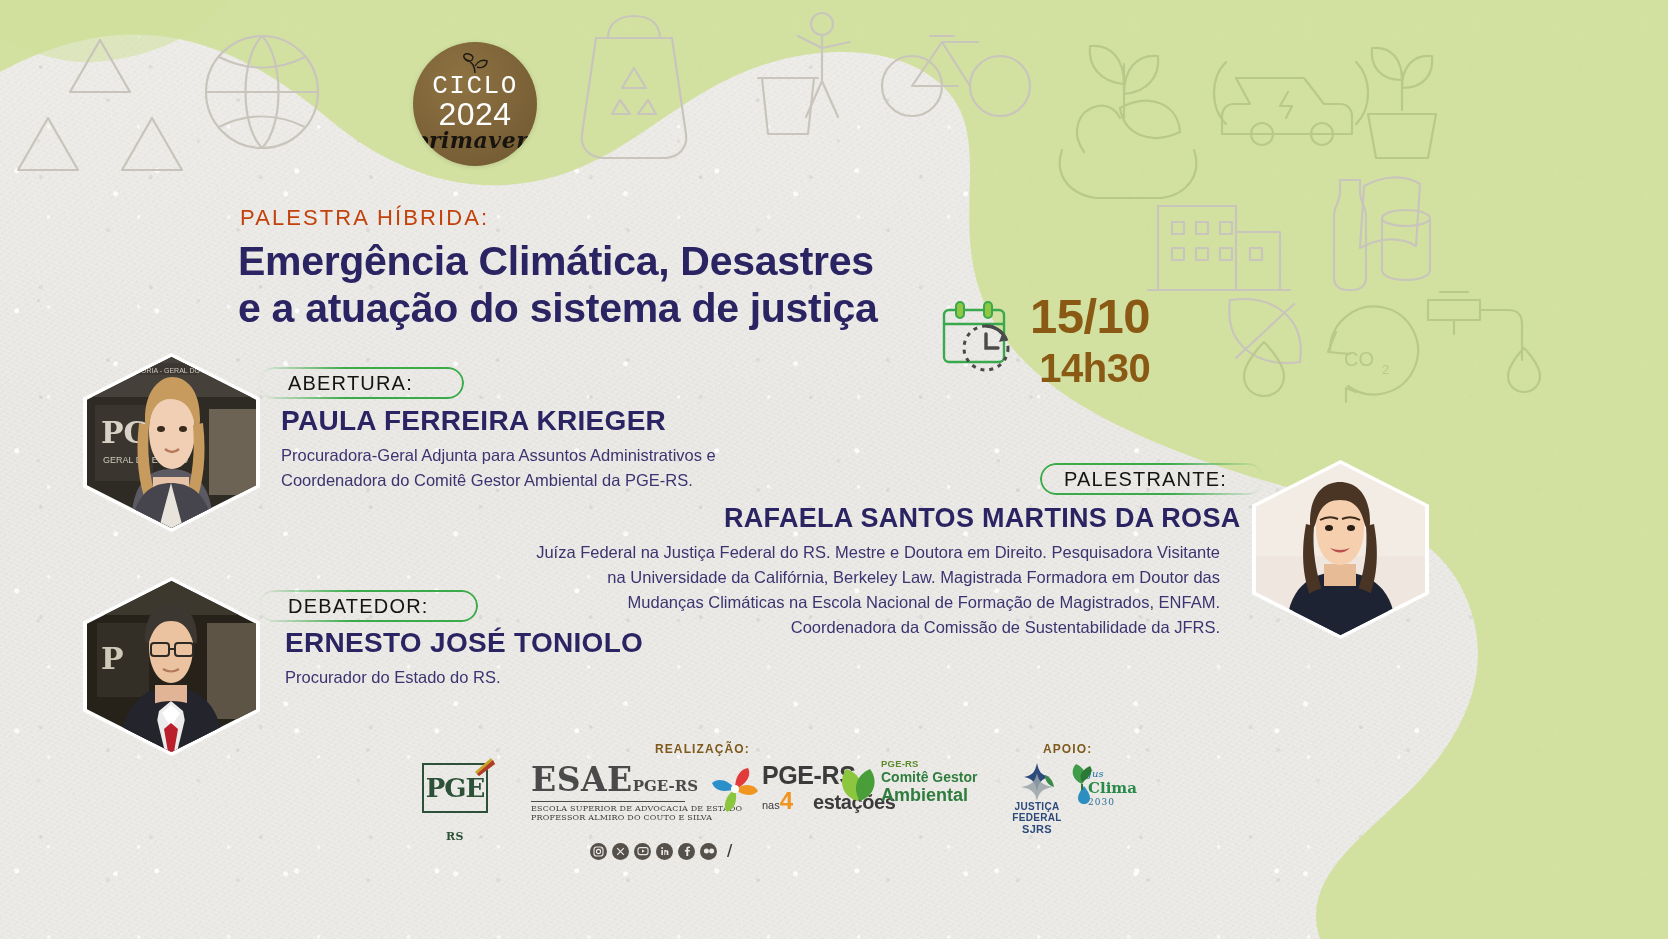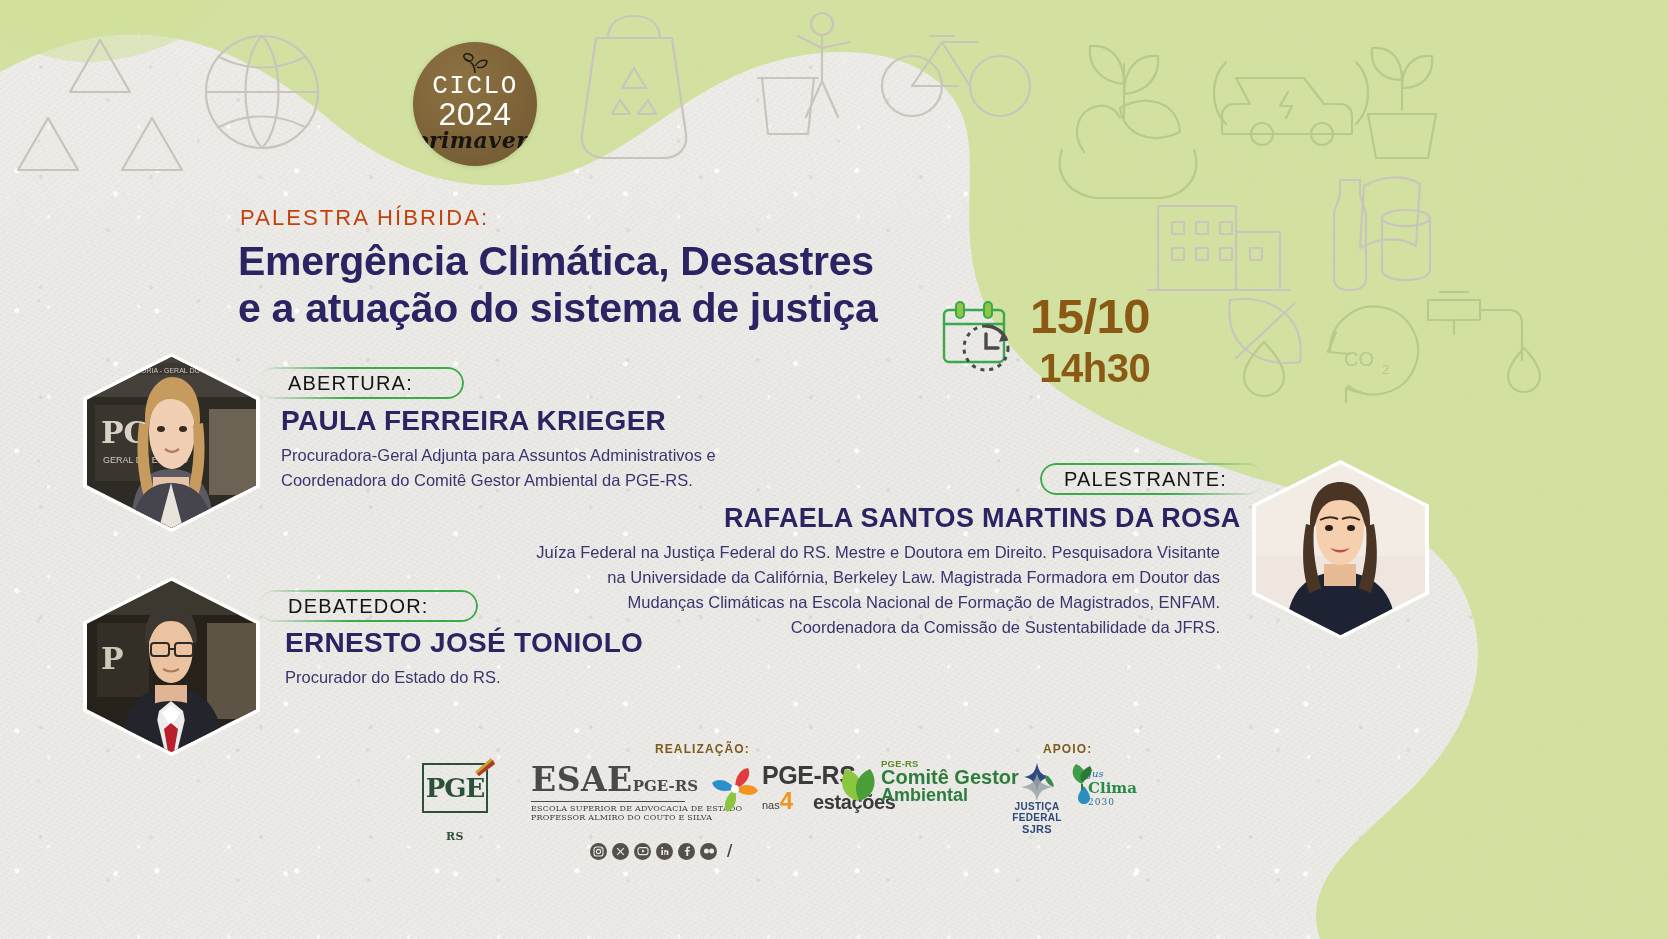--- a/index.html
+++ b/index.html
@@ -131,21 +131,21 @@
   .esae-sub{font-family:"DejaVu Serif",serif;font-size:15px;font-weight:bold;color:#4a4a4a;letter-spacing:0;}
   .esae-line1{font-family:"DejaVu Serif",serif;font-size:8px;color:#3d3d3d;letter-spacing:.2px;white-space:nowrap;}
   .esae-rule{border-top:1.5px solid #4a4a4a;width:154px;margin:2px 0 2px 0;}
 
   .pgers4-main{font-size:25px;font-weight:bold;color:#3b3b3b;letter-spacing:-.4px;line-height:24px;}
   .pgers4-sub{font-size:20px;font-weight:bold;color:#3b3b3b;letter-spacing:-.4px;line-height:21px;margin-left:20px;}
   .pgers4-nas{font-size:11px;color:#3b3b3b;font-weight:normal;}
   .pgers4-4{font-size:24px;font-weight:bold;color:#f0951f;}
 
   .cg-top{font-size:9.5px;font-weight:bold;color:#5b8a2a;letter-spacing:.2px;}
-  .cg-mid{font-size:20px;font-weight:bold;color:#2f7d3e;line-height:17px;}
+  .cg-mid{font-size:14px;font-weight:bold;color:#2f7d3e;line-height:17px;}
   .cg-amb{font-size:18px;font-weight:bold;color:#2f7d3e;line-height:19px;}
 
   .jf-t1{font-size:10px;font-weight:bold;color:#2c4a7c;letter-spacing:.3px;line-height:11px;text-align:center;}
   .jf-t2{font-size:11px;font-weight:bold;color:#2c4a7c;letter-spacing:.3px;text-align:center;}
 
   .jc-t1{font-family:"DejaVu Serif",serif;font-size:10px;color:#1d6fa5;font-style:italic;}
   .jc-t2{font-family:"DejaVu Serif",serif;font-size:15px;color:#2a8a4a;font-weight:bold;}
   .jc-t3{font-family:"DejaVu Serif",serif;font-size:9px;color:#2c6f94;letter-spacing:1px;}
 
   

